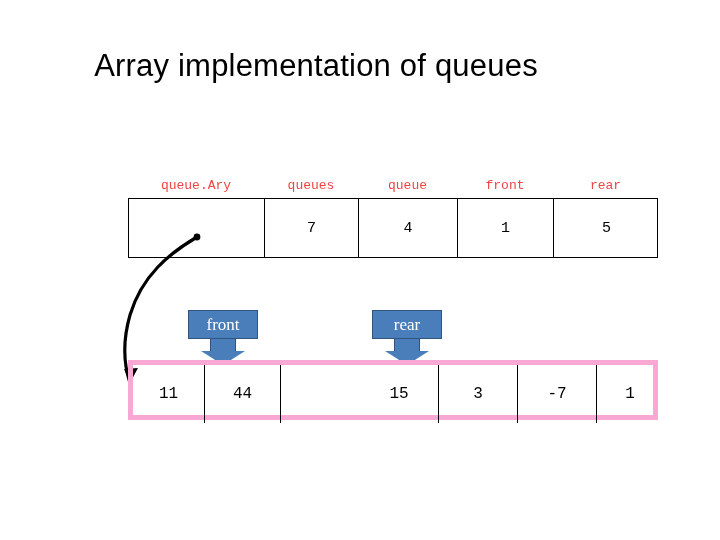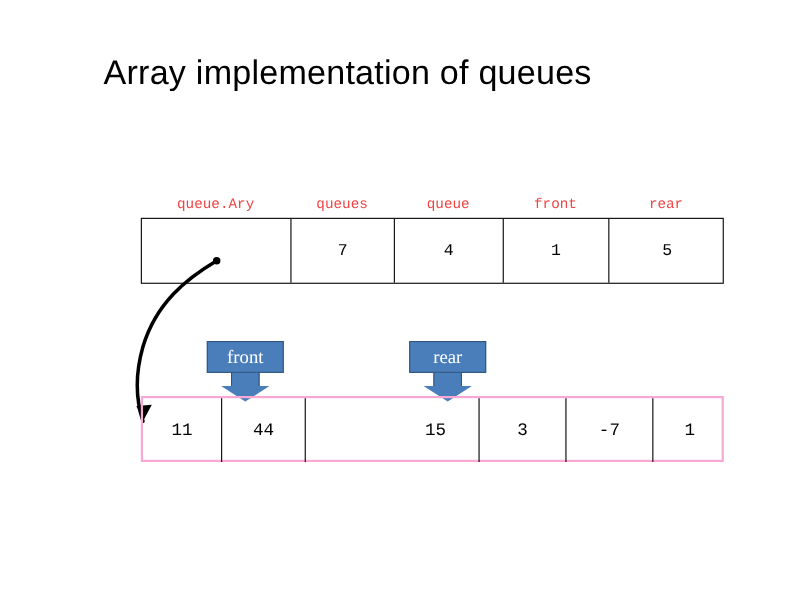--- a/index.html
+++ b/index.html
@@ -75,21 +75,21 @@
     border-right: none;
   }
 
   
   .array-table {
     position: absolute;
     left: 128px;
     top: 360px;
     width: 530px;
     height: 60px;
-    border: 2px solid #f9a8d4;
+    border: 5px solid #f9a8d4;
     box-sizing: border-box;
   }
   .array-cell {
     position: absolute;
     top: 0;
     height: 58px;
     box-sizing: border-box;
     border-right: 1px solid #000000;
     display: flex;
     align-items: center;

